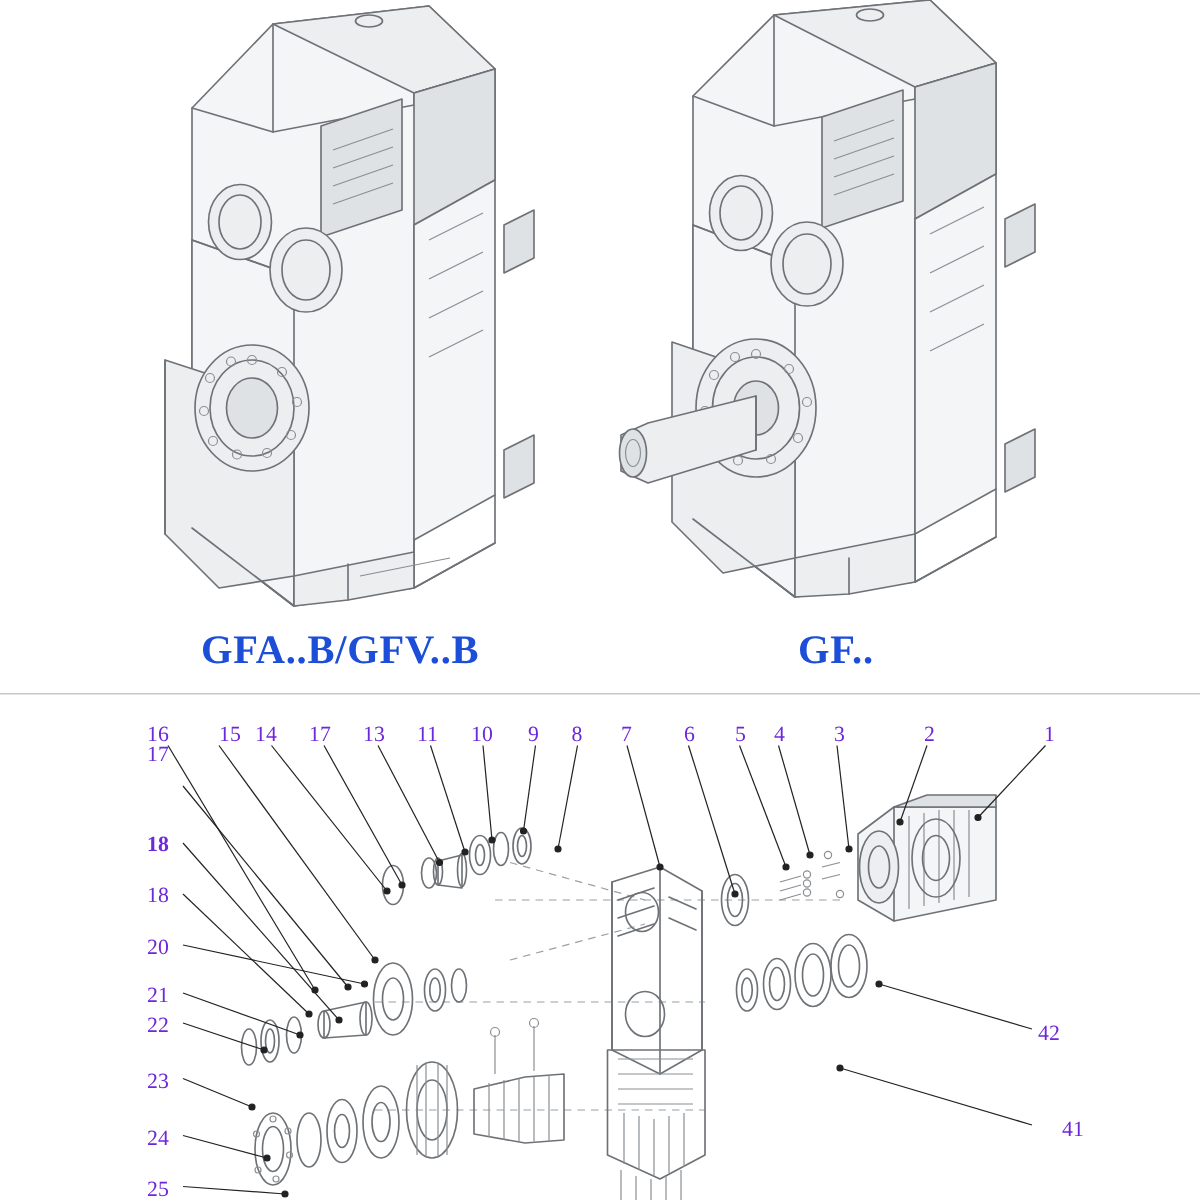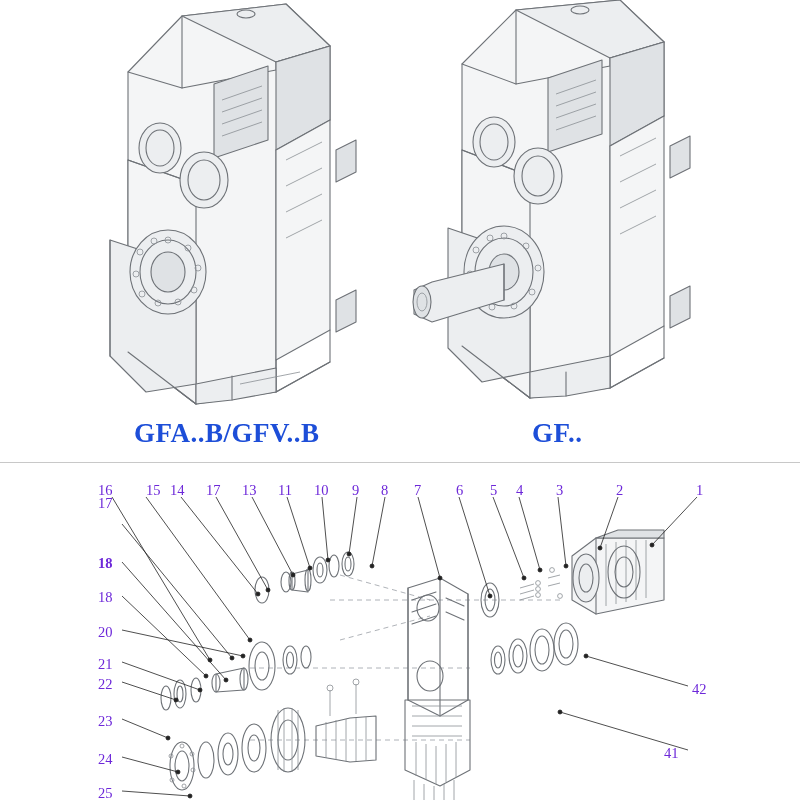--- a/index.html
+++ b/index.html
@@ -367,14 +367,14 @@
     <div class="callout" style="left: 98px; top: 496px;">17</div>
     <div class="callout" style="left: 98px; top: 556px; font-weight: bold;">18</div>
     <div class="callout" style="left: 98px; top: 590px;">18</div>
     <div class="callout" style="left: 98px; top: 625px;">20</div>
     <div class="callout" style="left: 98px; top: 657px;">21</div>
     <div class="callout" style="left: 98px; top: 677px;">22</div>
     <div class="callout" style="left: 98px; top: 714px;">23</div>
     <div class="callout" style="left: 98px; top: 752px;">24</div>
     <div class="callout" style="left: 98px; top: 786px;">25</div>
     <div class="callout" style="left: 692px; top: 682px;">42</div>
-    <div class="callout" style="left: 664px; top: 746px;">41</div>
+    <div class="callout" style="left: 708px; top: 746px;">41</div>
   </div>
 
 </body></html>

